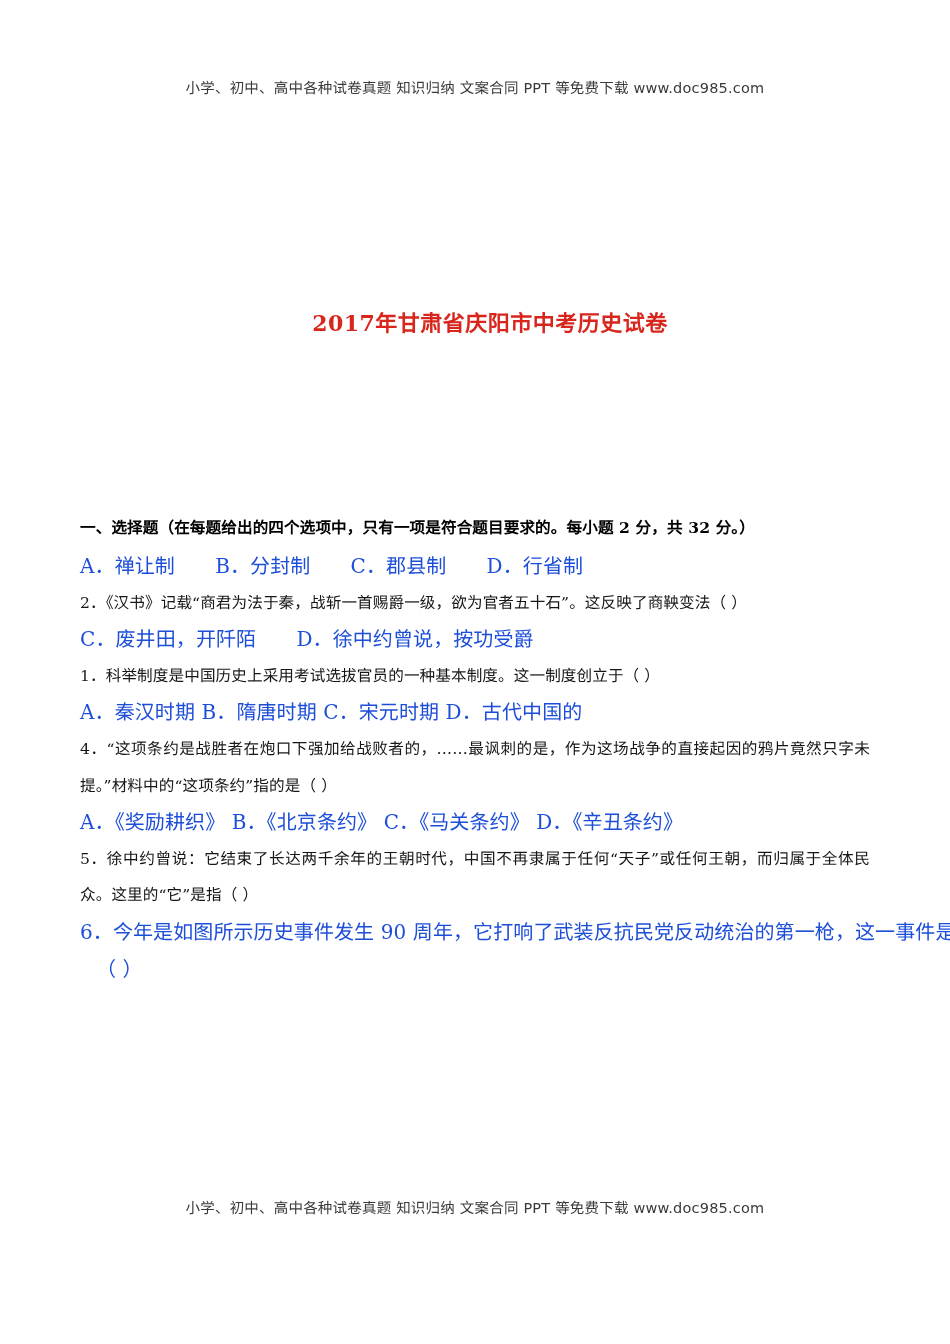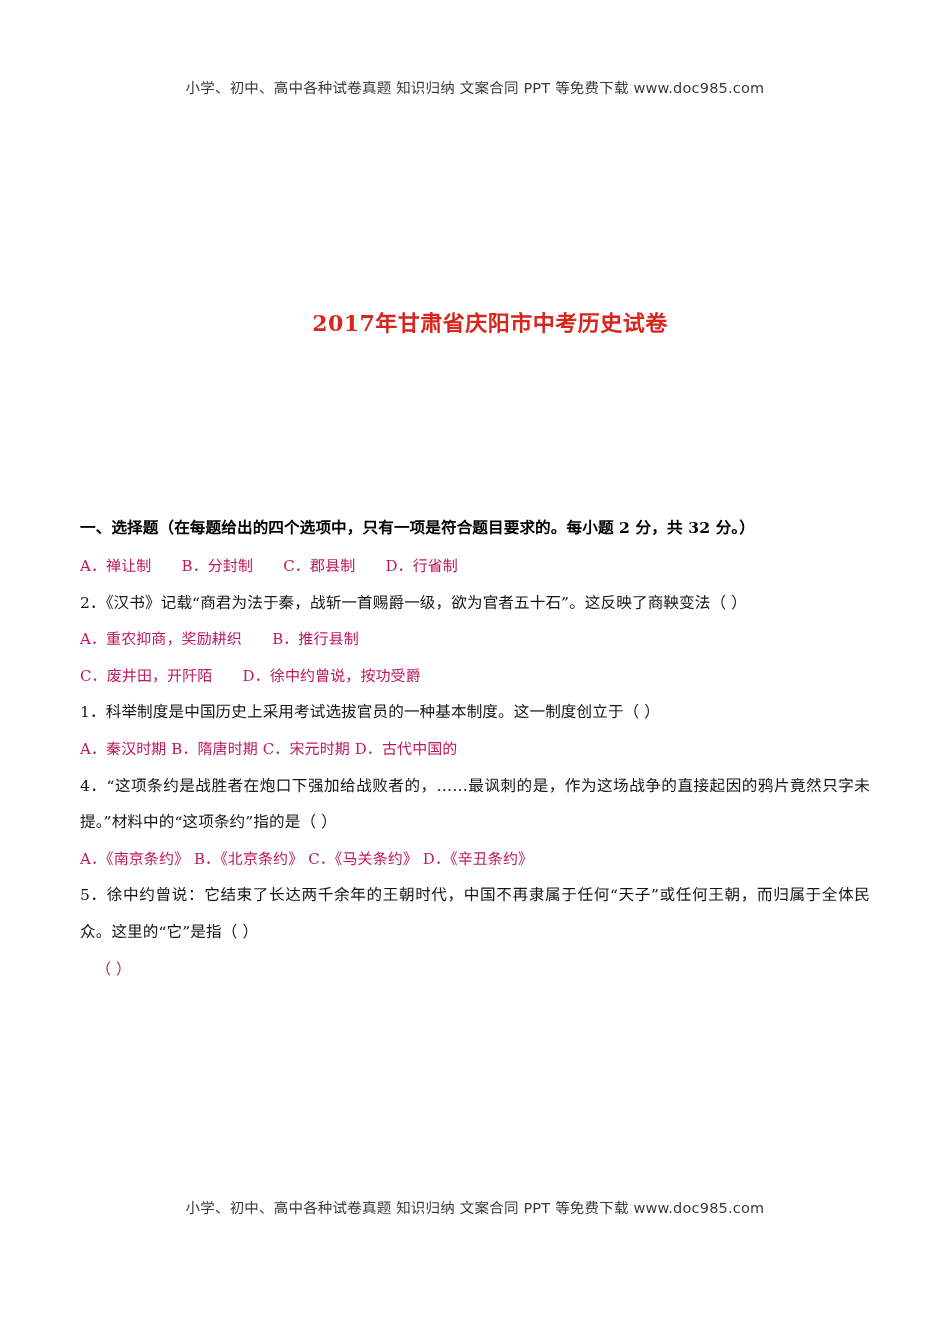--- a/index.html
+++ b/index.html
@@ -58,23 +58,23 @@
 
   
   .body-block {
     position: absolute;
     top: 500px;
     left: 80px;
     width: 790px;
   }
 
   .line {
-    font-size: 15px;
+    font-size: 20px;
     line-height: 36.6px;
-    color: #be185d;
+    color: #1d4ed8;
     white-space: nowrap;
     letter-spacing: 0.1px;
   }
 
   .section-heading {
     font-weight: bold;
     font-size: 15.6px;
     line-height: 40px;
     letter-spacing: 0.1px;
     color: #000000;
@@ -104,30 +104,30 @@
 
   <div class="doc-title">2017年甘肃省庆阳市中考历史试卷</div>
 
   <div class="body-block">
 
     <div class="section-heading">一、选择题（在每题给出的四个选项中，只有一项是符合题目要求的。每小题 2 分，共 32 分。）</div>
 
     <div class="line">A．禅让制　　B．分封制　　C．郡县制　　D．行省制</div>
 
     <div class="q-para">2．《汉书》记载“商君为法于秦，战斩一首赐爵一级，欲为官者五十石”。这反映了商鞅变法（    ）</div>
-    <div class="line">A．重农抑商，奖励耕织　　B．推行县制</div>
     <div class="line">C．废井田，开阡陌　　D．徐中约曾说，按功受爵</div>
 
     <div class="q-para">1．科举制度是中国历史上采用考试选拔官员的一种基本制度。这一制度创立于（    ）</div>
     <div class="line">A．秦汉时期 B．隋唐时期 C．宋元时期 D．古代中国的</div>
 
     <div class="q-para">4．“这项条约是战胜者在炮口下强加给战败者的，……最讽刺的是，作为这场战争的直接起因的鸦片竟然只字未提。”材料中的“这项条约”指的是（    ）</div>
-    <div class="line">A．《南京条约》 B．《北京条约》 C．《马关条约》 D．《辛丑条约》</div>
+    <div class="line">A．《奖励耕织》 B．《北京条约》 C．《马关条约》 D．《辛丑条约》</div>
 
     <div class="q-para">5．徐中约曾说：它结束了长达两千余年的王朝时代，中国不再隶属于任何“天子”或任何王朝，而归属于全体民众。这里的“它”是指（    ）</div>
 
+    <div class="line">6．今年是如图所示历史事件发生 90 周年，它打响了武装反抗民党反动统治的第一枪，这一事件是</div>
     <div class="line indent-paren">（    ）</div>
 
   </div>
 
   <div class="watermark watermark-bottom">小学、初中、高中各种试卷真题 知识归纳 文案合同 PPT 等免费下载  www.doc985.com</div>
 
 </div>
 
 </body></html>

